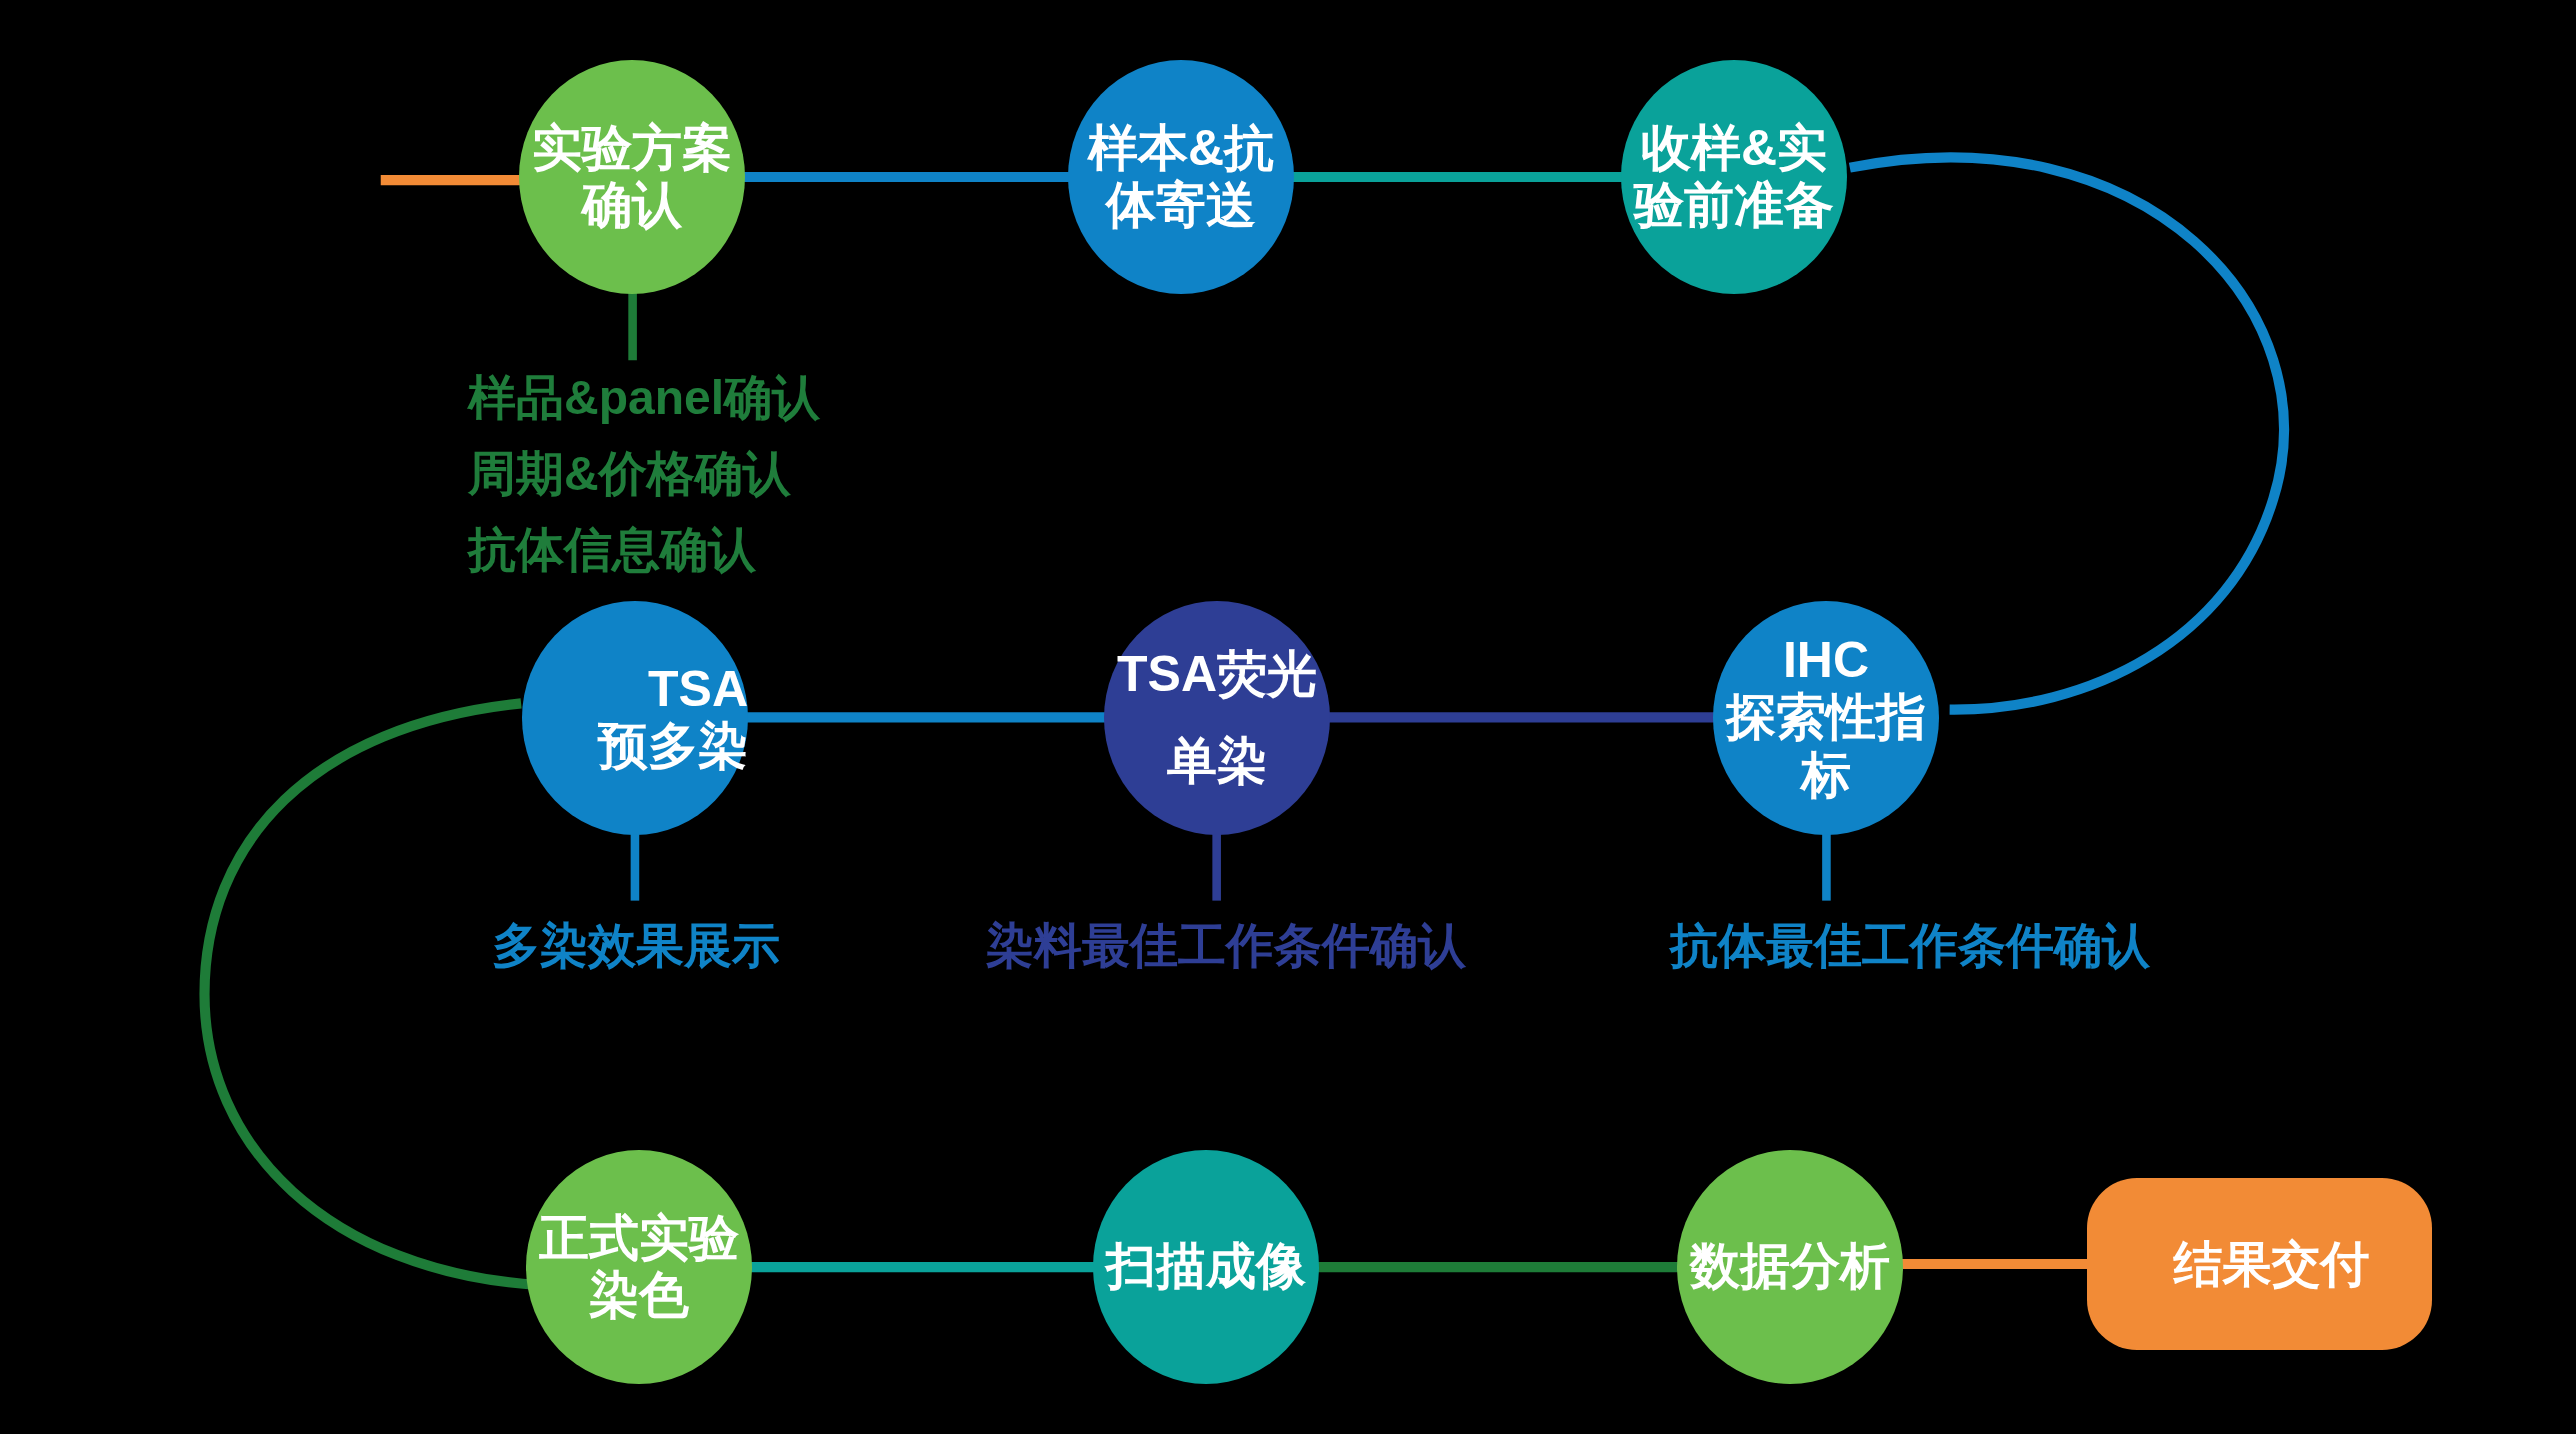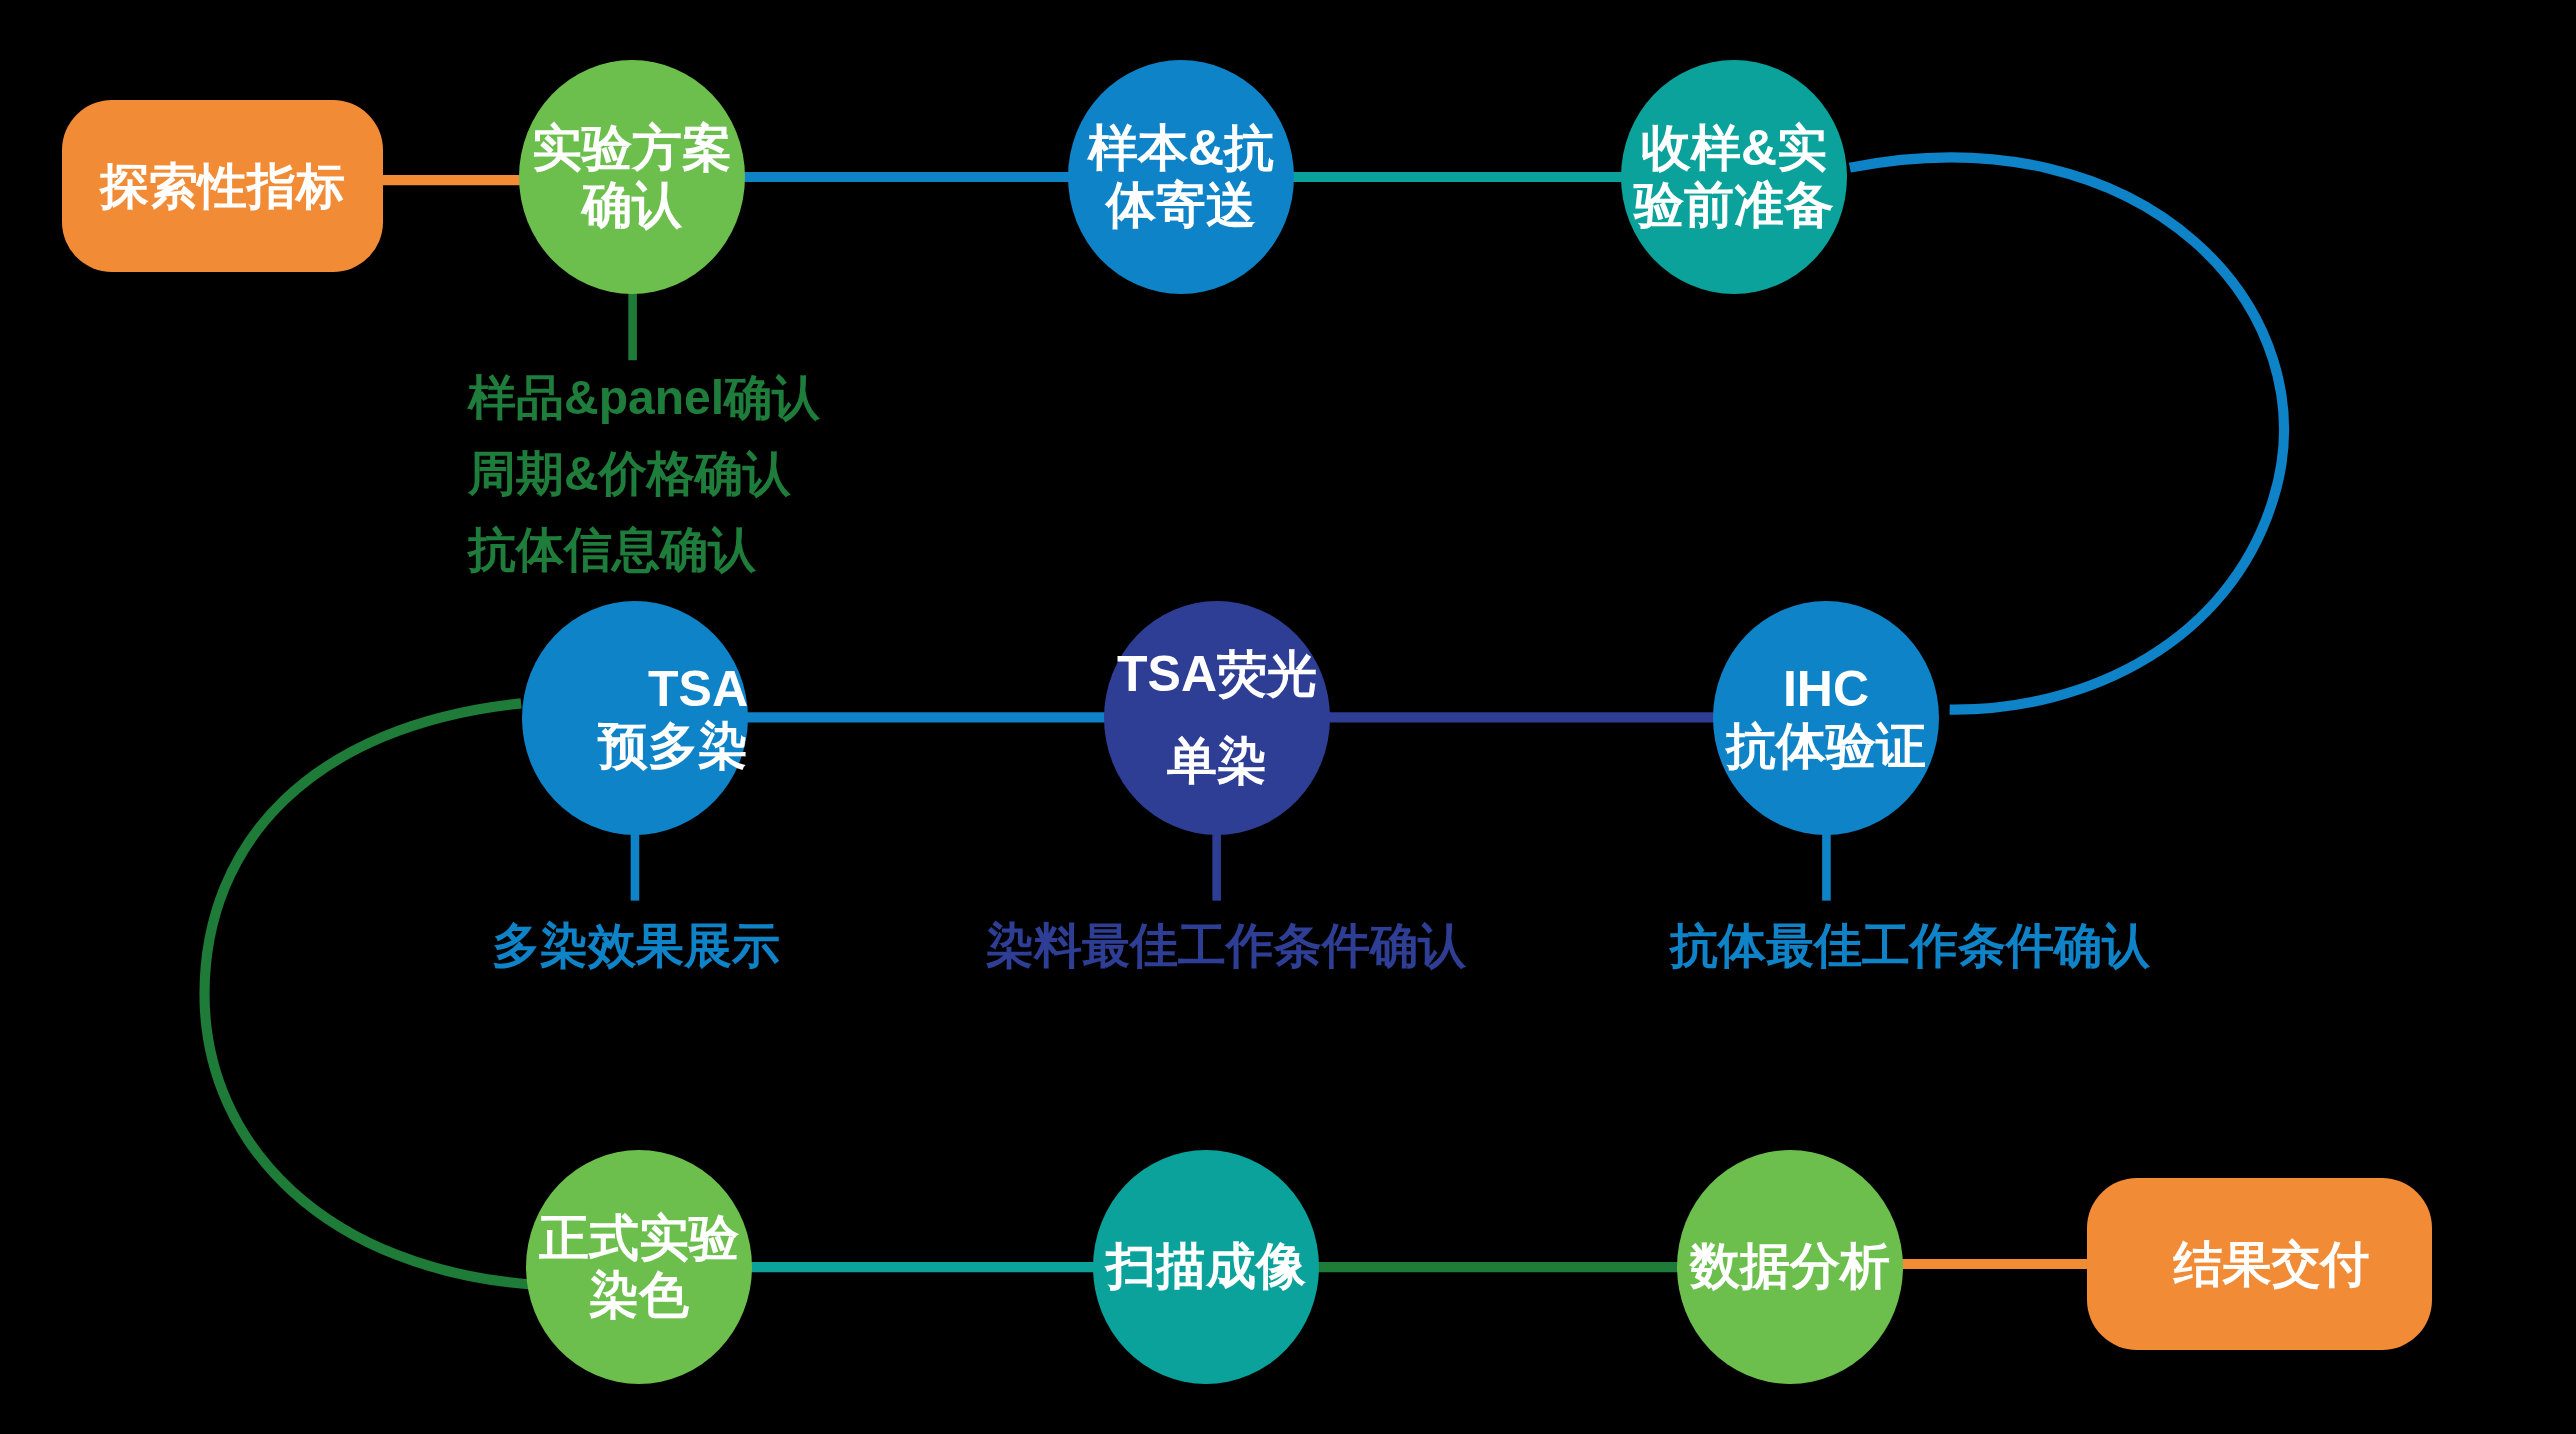--- a/index.html
+++ b/index.html
@@ -94,23 +94,20 @@
     <line x1="961" y1="1625" x2="1406" y2="1625" stroke="#0AA29A" stroke-width="13"></line>
     <line x1="1688" y1="1625" x2="2154" y2="1625" stroke="#1E7C38" stroke-width="13"></line>
     <line x1="2436" y1="1621" x2="2680" y2="1621" stroke="#F28B36" stroke-width="13"></line>
 
     <line x1="811" y1="375" x2="811" y2="462" stroke="#1E7C38" stroke-width="11"></line>
     <line x1="814" y1="1066" x2="814" y2="1155" stroke="#0F83C7" stroke-width="11"></line>
     <line x1="1560" y1="1066" x2="1560" y2="1155" stroke="#2E3E95" stroke-width="11"></line>
     <line x1="2342" y1="1066" x2="2342" y2="1155" stroke="#0F83C7" stroke-width="11"></line>
   </svg>
 
-  <div class="node pill bg-orange" style="left:62px; top:100px;">
-    <span>探索性指标</span>
-  </div>
 
   <div class="node circle bg-green" style="left:519px; top:60px;">
     <span>实验方案</span>
     <span>确认</span>
   </div>
 
   <div class="node circle bg-blue" style="left:1068px; top:60px;">
     <span>样本&amp;抗</span>
     <span>体寄送</span>
   </div>
@@ -125,21 +122,21 @@
     <span>预多染</span>
   </div>
 
   <div class="node circle bg-navy" style="left:1104px; top:601px;gap:30px;">
     <span>TSA荧光</span>
     <span>单染</span>
   </div>
 
   <div class="node circle bg-blue" style="left:1713px; top:601px;">
     <span>IHC</span>
-    <span>抗体验证</span>
+    <span>探索性指标</span>
   </div>
 
   <div class="node circle bg-green" style="left:526px; top:1150px;">
     <span>正式实验</span>
     <span>染色</span>
   </div>
 
   <div class="node circle bg-teal" style="left:1093px; top:1150px;">
     <span>扫描成像</span>
   </div>

